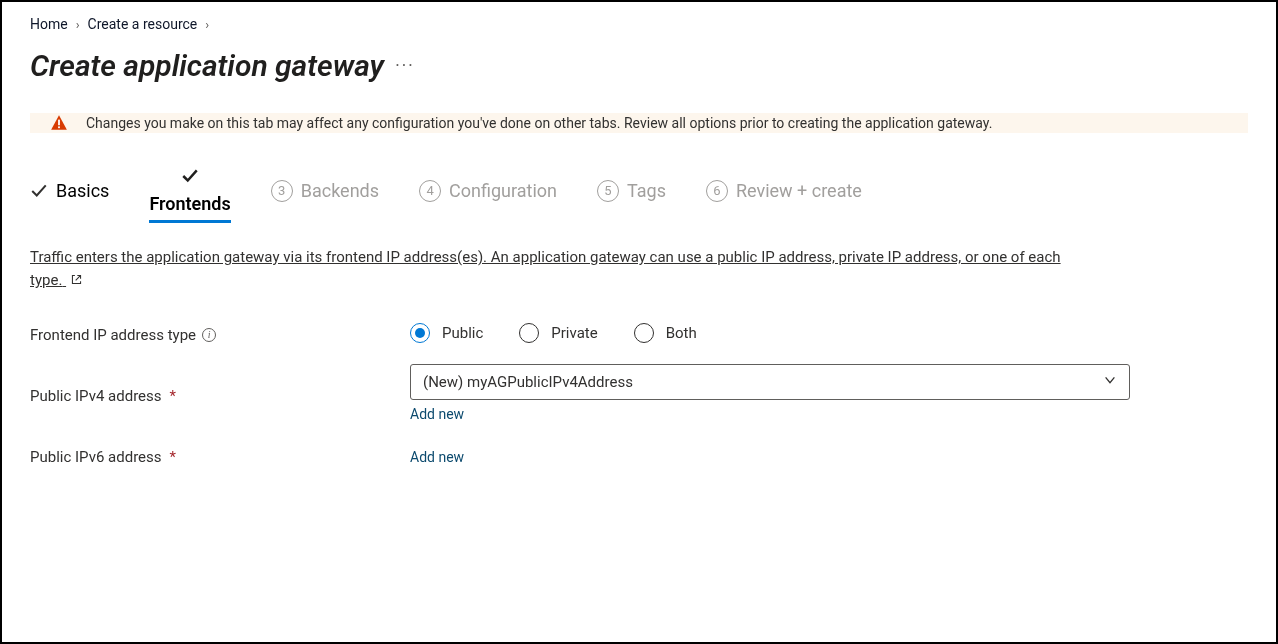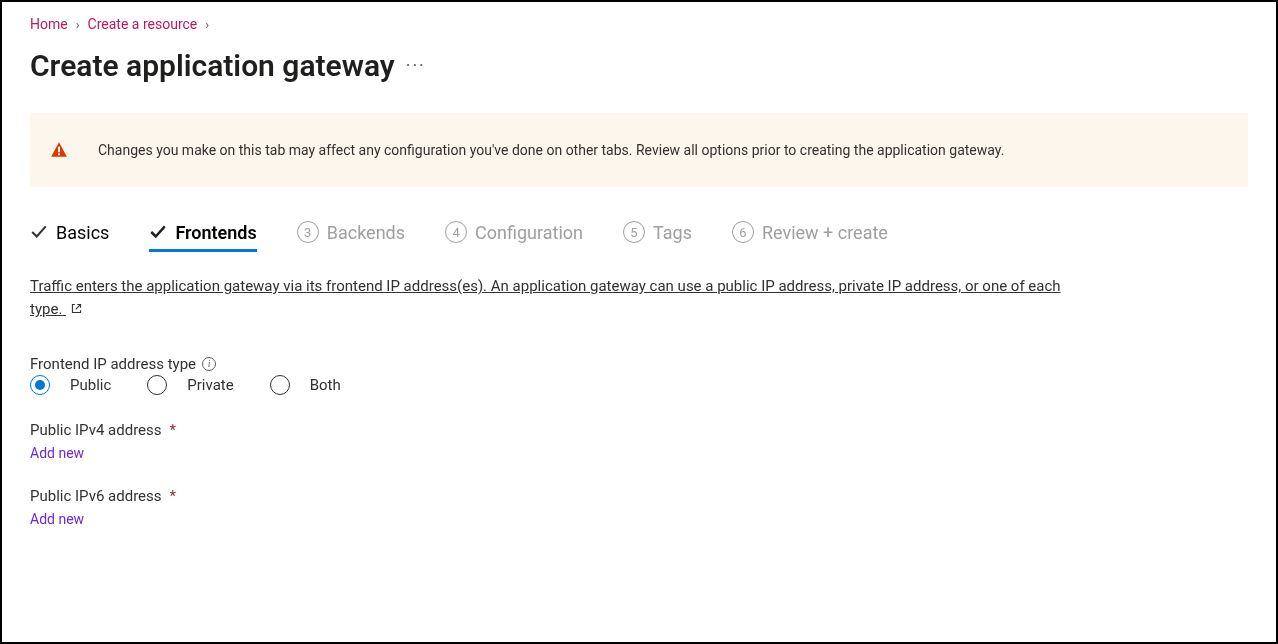--- a/index.html
+++ b/index.html
@@ -15,53 +15,54 @@
     }
     
     .breadcrumb {
       display: flex;
       align-items: center;
       gap: 8px;
       font-size: 14px;
       margin-bottom: 16px;
     }
     .breadcrumb a {
-      color: #be185d;
+      color: #0f172a;
       text-decoration: none;
       cursor: pointer;
     }
     .breadcrumb .sep {
       color: #605e5c;
       font-size: 13px;
     }
     
     .title-row {
       display: flex;
       align-items: center;
       gap: 11px;
       margin-bottom: 30px;
+      font-style: italic;
     }
     h1.page-title {
       font-size: 30px;
       font-weight: 600;
       color: #201f1e;
     }
     .more-dots {
       color: #605e5c;
       font-size: 18px;
       cursor: pointer;
       letter-spacing: 2px;
     }
     
     .warning-banner {
       background: #FDF6ED;
-      padding: 28px 20px;
-      display: flex;
-      align-items: center;
-      gap: 30px;
+      padding: 1px 20px;
+      display: flex;
+      align-items: center;
+      gap: 18px;
       margin-bottom: 34px;
     }
     .warning-icon svg { width: 18px; height: 18px; display: block; }
     .warning-text {
       font-size: 14px;
       color: #323130;
     }
     
     .tabs {
       display: flex;
@@ -75,20 +76,21 @@
       align-items: center;
       gap: 8px;
       padding-bottom: 8px;
       font-size: 18px;
       color: #000000;
       cursor: pointer;
       position: relative;
     }
     .tab.active {
       font-weight: 600;
+      flex-direction: column;
     }
     .tab.active::after {
       content: "";
       position: absolute;
       left: 0; right: 0; bottom: -1px;
       height: 3px;
       background: #0078d4;
     }
     .tab.disabled {
       color: #a19f9d;
@@ -114,23 +116,22 @@
     .description .ext-icon {
       display: inline-block;
       margin-left: 4px;
       cursor: pointer;
       vertical-align: -1px;
     }
     .description .ext-icon svg { width: 13px; height: 13px; }
     
     .form-row {
       display: flex;
-      align-items: flex-start;
+      align-items: center;
       margin-bottom: 20px;
-      flex-direction: column;
     }
     .form-label-col {
       width: 380px;
       display: flex;
       align-items: center;
       gap: 6px;
       font-size: 15px;
       color: #323130;
       padding-top: 6px;
     }
@@ -152,21 +153,21 @@
     
     .radio-group {
       display: flex;
       align-items: center;
       gap: 36px;
       padding-top: 2px;
     }
     .radio {
       display: flex;
       align-items: center;
-      gap: 20px;
+      gap: 12px;
       cursor: pointer;
       font-size: 15px;
     }
     .radio .circle {
       width: 20px; height: 20px;
       border: 1.5px solid #323130;
       border-radius: 50%;
       display: flex; align-items: center; justify-content: center;
     }
     .radio.selected .circle {
@@ -184,21 +185,21 @@
       padding: 8px 12px;
       font-size: 15px;
       display: flex;
       align-items: center;
       justify-content: space-between;
       cursor: pointer;
       background: #fff;
     }
     .select .chev svg { width: 14px; height: 14px; }
     .addnew {
-      color: #6d28d9;
+      color: #0c4a6e;
       font-size: 14px;
       margin-top: 6px;
       cursor: pointer;
       display: inline-block;
     }
   </style>
 </head>
 <body>
 
 <nav class="breadcrumb">
@@ -292,20 +293,28 @@
     </div>
   </div>
 </div>
 
 <div class="form-row">
   <div class="form-label-col">
     <span>Public IPv4 address</span>
     <span class="req">*</span>
   </div>
   <div class="form-control-col">
+    <div class="select">
+      <span>(New) myAGPublicIPv4Address</span>
+      <span class="chev">
+        <svg viewBox="0 0 16 16">
+            <path d="M3 5 L8 11 L13 5" stroke="#323130" stroke-width="1.5" fill="none"></path>
+          </svg>
+      </span>
+    </div>
     <a class="addnew">Add new</a>
   </div>
 </div>
 
 <div class="form-row">
   <div class="form-label-col">
     <span>Public IPv6 address</span>
     <span class="req">*</span>
   </div>
   <div class="form-control-col">

